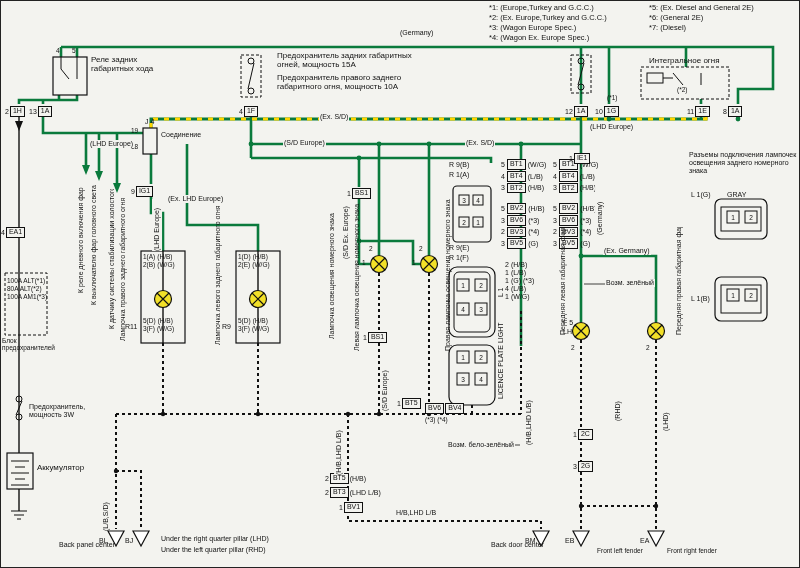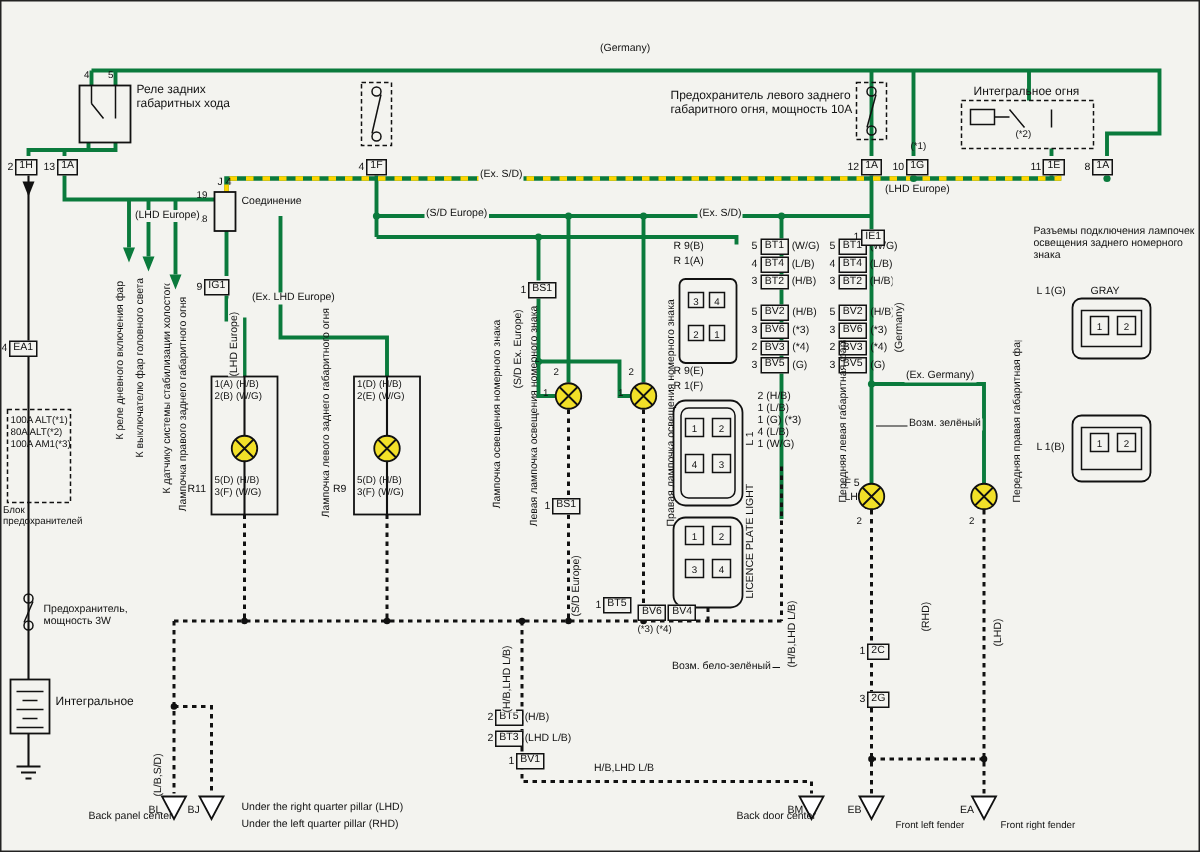--- a/index.html
+++ b/index.html
@@ -196,26 +196,38 @@
         <text x="480" y="359">2</text>
     <text x="462" y="381">3</text>
         <text x="480" y="381">4</text>
     <text x="732" y="219">1</text>
         <text x="750" y="219">2</text>
     <text x="732" y="297">1</text>
         <text x="750" y="297">2</text>
   </g>
 </svg>
 
+<div class="notes" style="left:488px;top:2px">
+      <div class="nrow">*1: (Europe,Turkey and G.C.C.)</div>
+      <div class="nrow">*2: (Ex.  Europe,Turkey and G.C.C.)</div>
+      <div class="nrow">*3: (Wagon Europe Spec.)</div>
+      <div class="nrow">*4: (Wagon  Ex.  Europe Spec.)</div>
+    </div>
+<div class="notes" style="left:648px;top:2px">
+      <div class="nrow">*5: (Ex.  Diesel and General 2E)</div>
+      <div class="nrow">*6: (General 2E)</div>
+      <div class="nrow">*7: (Diesel)</div>
+    </div>
 
 <div class="lbl sm wbg" style="left:398px;top:28px">(Germany)</div>
 <div class="lbl" style="left:90px;top:54px;width:74px">Реле задних габаритных хода</div>
 <div class="lbl xs" style="left:55px;top:46px">4</div>
 <div class="lbl xs" style="left:71px;top:46px">5</div>
-<div class="lbl" style="left:446px;top:58px;width:125px">Предохранитель левого заднего габаритного огня, мощность 10A</div>
+<div class="lbl" style="left:276px;top:50px;width:152px">Предохранитель  задних габаритных огней, мощность 15A</div>
+<div class="lbl" style="left:276px;top:72px;width:152px">Предохранитель  правого заднего габаритного огня, мощность 10A</div>
 <div class="lbl" style="left:648px;top:55px">Интегральное огня</div>
 <div class="lbl xs" style="left:606px;top:93px">(*1)</div>
 <div class="lbl xs" style="left:676px;top:85px">(*2)</div>
 
 <div class="pin" style="left:4px;top:105px">
       <span class="pnum">2</span>
       <span class="pbox">1H</span>
     </div>
 <div class="pin" style="left:28px;top:105px">
       <span class="pnum">13</span>
@@ -246,21 +258,21 @@
       <span class="pnum">4</span>
       <span class="pbox">EA1</span>
     </div>
 <div class="stack" style="left:6px;top:276px">
       <div class="prow xs">100A ALT(*1)</div>
       <div class="prow xs">80A  ALT(*2)</div>
       <div class="prow xs">100A AM1(*3)</div>
     </div>
 <div class="lbl xs" style="left:1px;top:336px;width:48px">Блок предохранителей</div>
 <div class="lbl sm" style="left:28px;top:402px;width:88px">Предохранитель, мощность 3W</div>
-<div class="lbl" style="left:36px;top:462px">Интегральное</div>
+<div class="lbl" style="left:36px;top:462px">Аккумулятор</div>
 <div class="lbl sm vtext" style="left:101px;top:452px;height:78px">(L/B,S/D)</div>
 <div class="lbl sm vtext" style="left:76px;top:180px;height:112px">К реле дневного включения фар</div>
 <div class="lbl sm vtext" style="left:89px;top:180px;height:124px">К выключателю фар головного света</div>
 <div class="lbl sm vtext" style="left:107px;top:188px;height:140px">К датчику системы стабилизации холостого хода двигателя</div>
 <div class="lbl sm" style="left:144px;top:117px">J 4</div>
 <div class="lbl sm" style="left:160px;top:130px">Соединение</div>
 <div class="lbl xs" style="left:130px;top:126px">19</div>
 <div class="lbl xs" style="left:130px;top:142px">18</div>
 <div class="lbl sm wbg" style="left:88px;top:139px">(LHD Europe)</div>
 <div class="pin" style="left:130px;top:185px">

